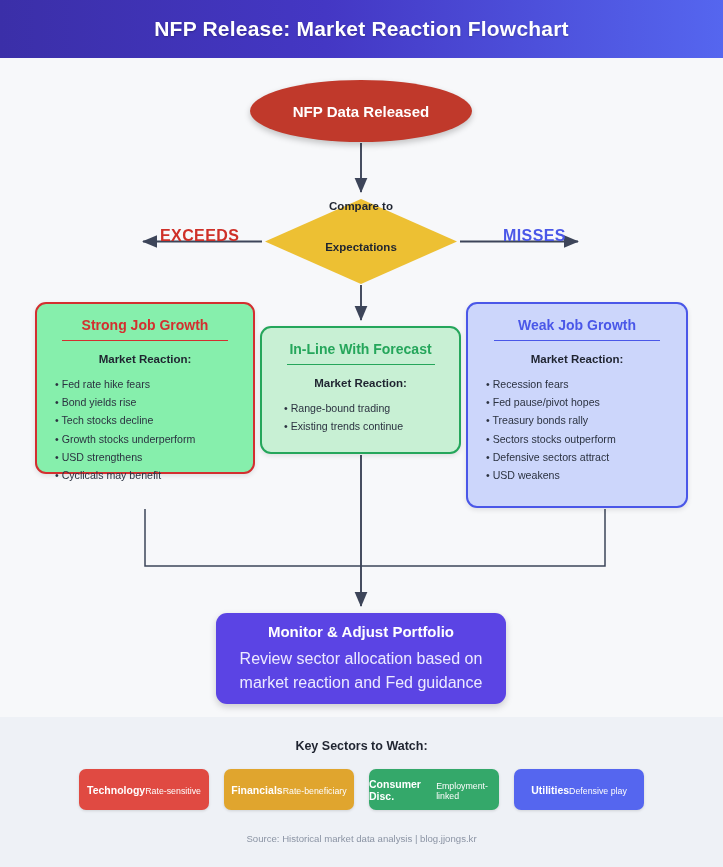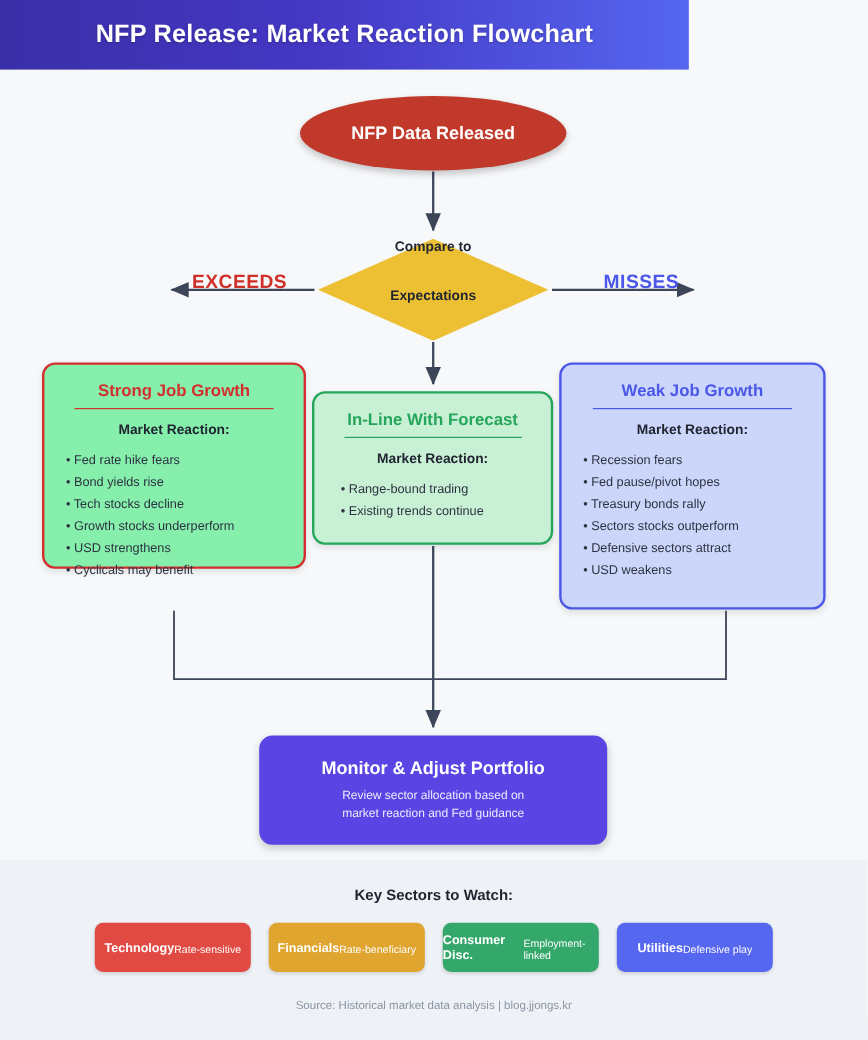--- a/index.html
+++ b/index.html
@@ -6,21 +6,21 @@
   body{
     width:723px;height:867px;
     background:#f7f8fa;
     font-family:"Liberation Sans", sans-serif;
     position:relative;overflow:hidden;
   }
   #canvas{position:relative;width:723px;height:867px;}
 
   
   .header{
-    position:absolute;left:0;top:0;width:574px;height:58px;
+    position:absolute;left:0;top:0;width:723px;height:58px;
     background:linear-gradient(90deg,#3b2fa8 0%,#4437c4 45%,#5566ef 100%);
     display:flex;align-items:center;justify-content:center;
   }
   .header-title{
     color:#ffffff;font-size:21px;font-weight:bold;letter-spacing:.2px;
     text-shadow:0 1px 2px rgba(0,0,0,.25);
   }
 
   
   .ellipse{
@@ -99,21 +99,21 @@
   .box-weak .obox-rule{color:#4a57e8;width:166px;}
 
   
   .monitor{
     position:absolute;left:216px;top:613px;width:290px;height:91px;
     background:#5b44e4;border-radius:11px;
     display:flex;flex-direction:column;align-items:center;justify-content:center;
     box-shadow:0 3px 7px rgba(0,0,0,.18);
   }
   .monitor-title{color:#fff;font-size:15px;font-weight:bold;margin-bottom:7px;}
-  .monitor-desc{color:#eceaff;font-size:10px;line-height:1.5;text-align:center;}
+  .monitor-desc{color:#eceaff;font-size:16px;line-height:1.5;text-align:center;}
 
   
   .footer{
     position:absolute;left:0;top:717px;width:723px;height:150px;
     background:#eef1f6;
   }
   .footer-title{
     text-align:center;font-size:12.5px;font-weight:bold;color:#1f2430;
     padding-top:22px;
   }

